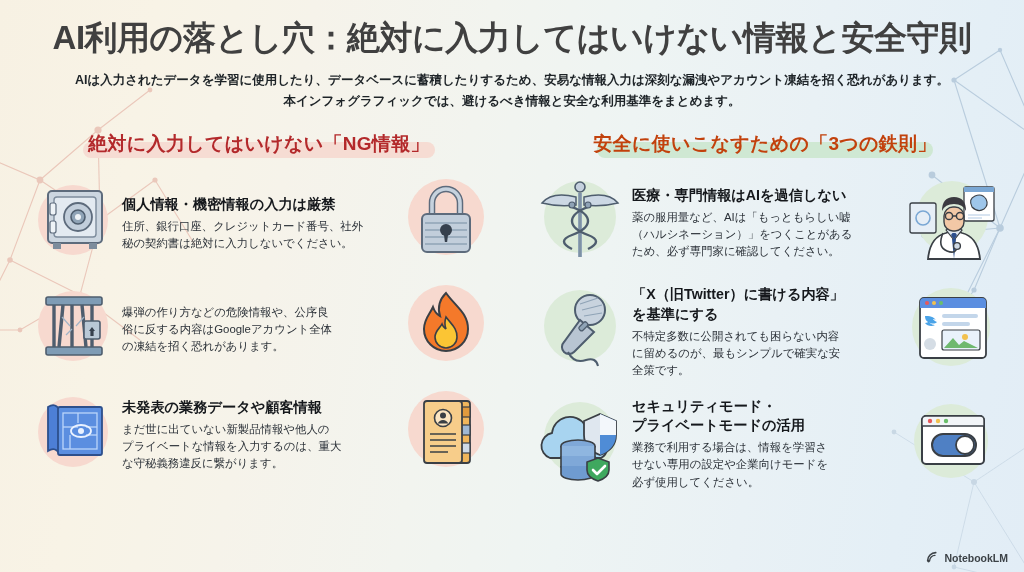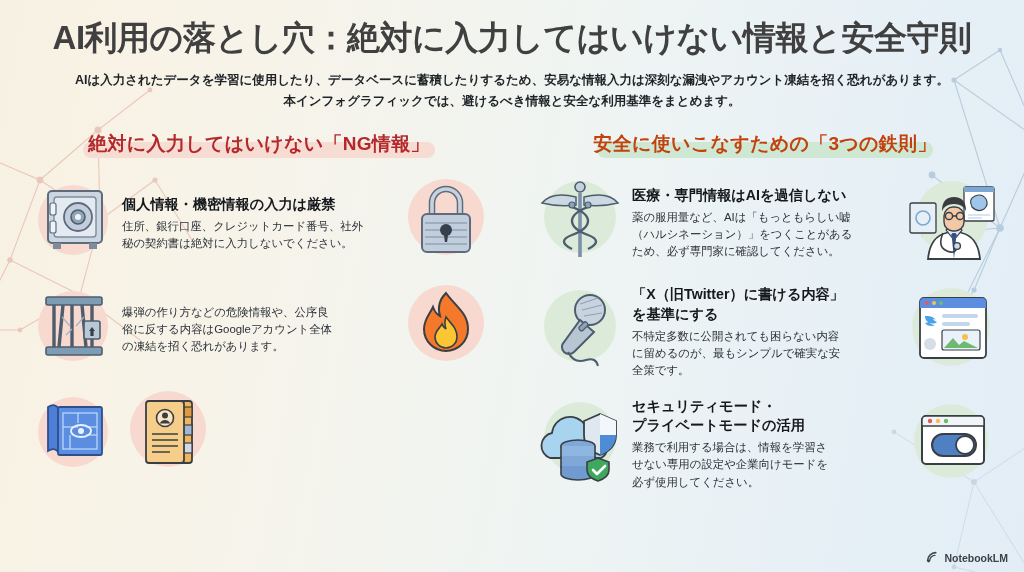--- a/index.html
+++ b/index.html
@@ -247,20 +247,26 @@
             <line x1="37" y1="44" x2="52" y2="44"></line>
               <line x1="52" y1="30" x2="52" y2="40"></line>
             <line x1="60" y1="44" x2="71" y2="44"></line>
               <line x1="44" y1="52" x2="44" y2="66"></line>
             <line x1="60" y1="52" x2="71" y2="52"></line>
           </g>
           <ellipse cx="55" cy="48" rx="10" ry="6" fill="none" stroke="#eaf2ff" stroke-width="1.8"></ellipse>
           <circle cx="55" cy="48" r="3" fill="#eaf2ff"></circle>
         </svg>
       </div>
+      <div class="txtblock">
+        <div class="it-title">未発表の業務データや顧客情報</div>
+        <div class="it-body">まだ世に出ていない新製品情報や他人の
+プライベートな情報を入力するのは、重大
+な守秘義務違反に繋がります。</div>
+      </div>
       <div class="icon-right">
         <div class="blob blob-pink" style="left:8px;top:6px;width:76px;height:76px;"></div>
         <svg class="art" viewBox="0 0 92 92">
           <rect x="28" y="16" width="42" height="62" rx="3" fill="#f0b65c" stroke="#3a3f45" stroke-width="1.8"></rect>
           <rect x="60" y="22" width="10" height="10" fill="#e09a3d" stroke="#3a3f45" stroke-width="1.2"></rect>
           <rect x="60" y="40" width="10" height="10" fill="#9fb8d4" stroke="#3a3f45" stroke-width="1.2"></rect>
           <rect x="60" y="58" width="10" height="10" fill="#cfdae6" stroke="#3a3f45" stroke-width="1.2"></rect>
           <rect x="24" y="16" width="38" height="62" rx="3" fill="#f7cd8a" stroke="#3a3f45" stroke-width="1.8"></rect>
           <circle cx="43" cy="33" r="8.5" fill="#fbe5c2" stroke="#3a3f45" stroke-width="1.6"></circle>
           <circle cx="43" cy="30.5" r="3" fill="#3a3f45"></circle>

